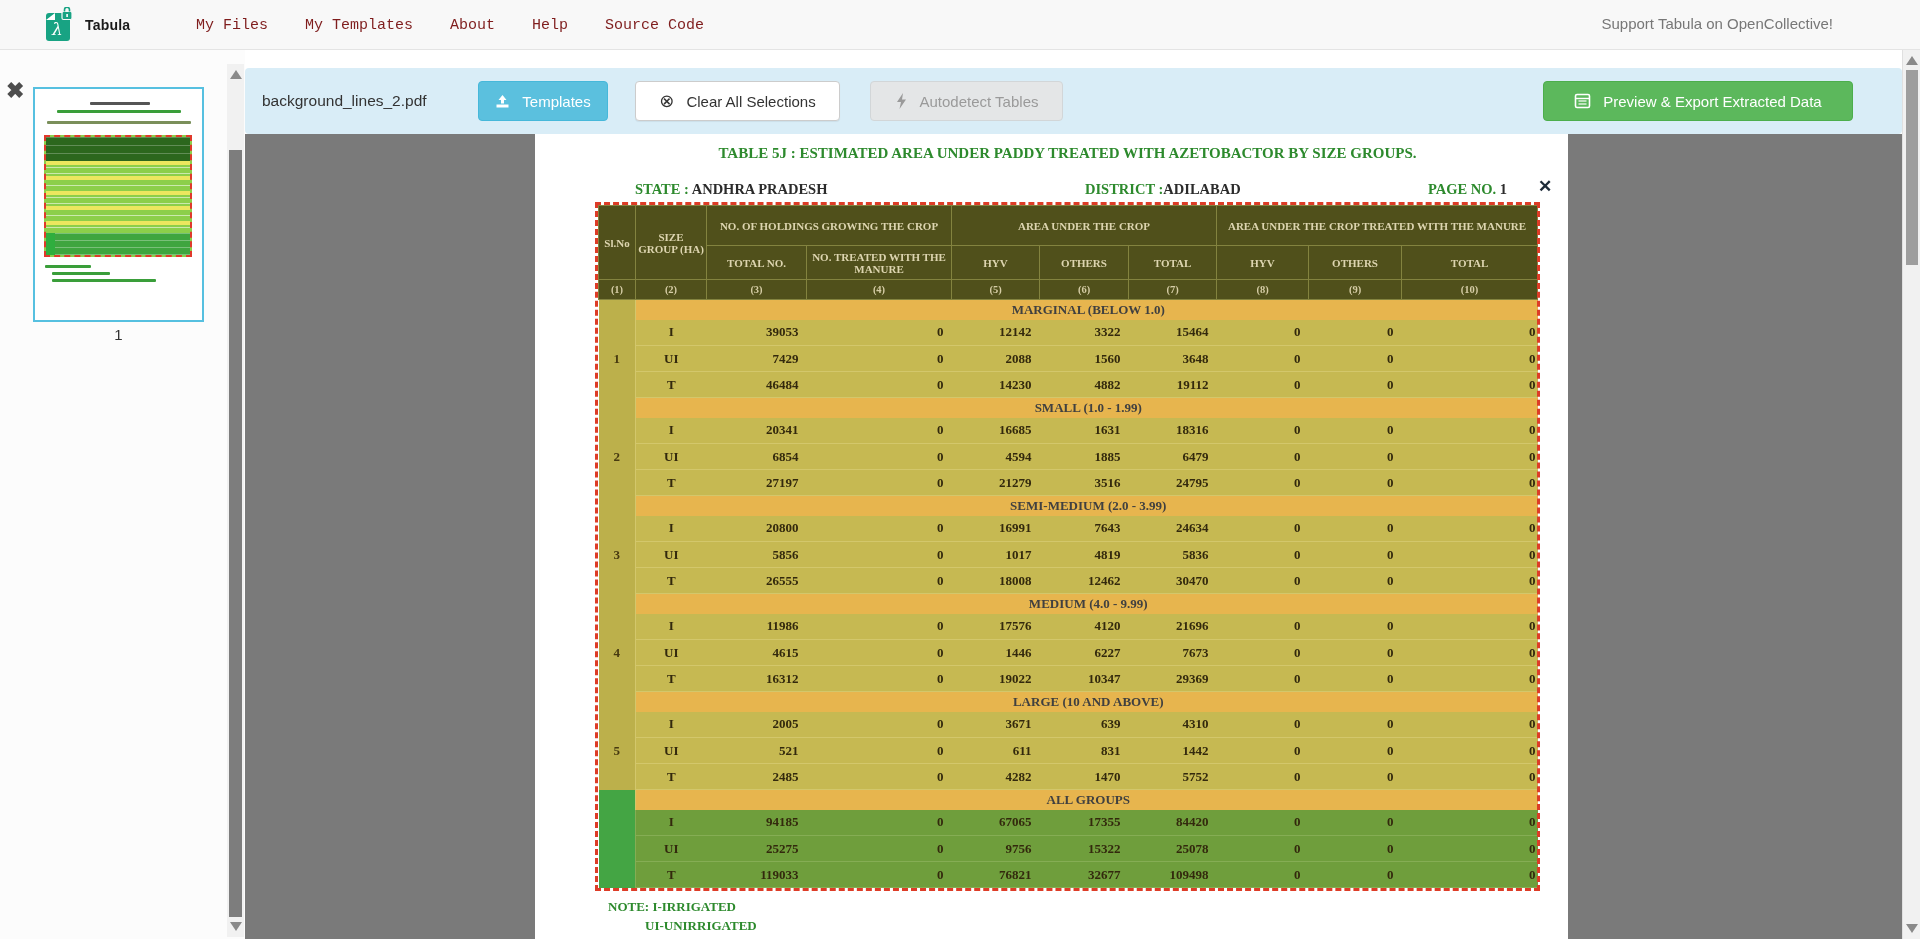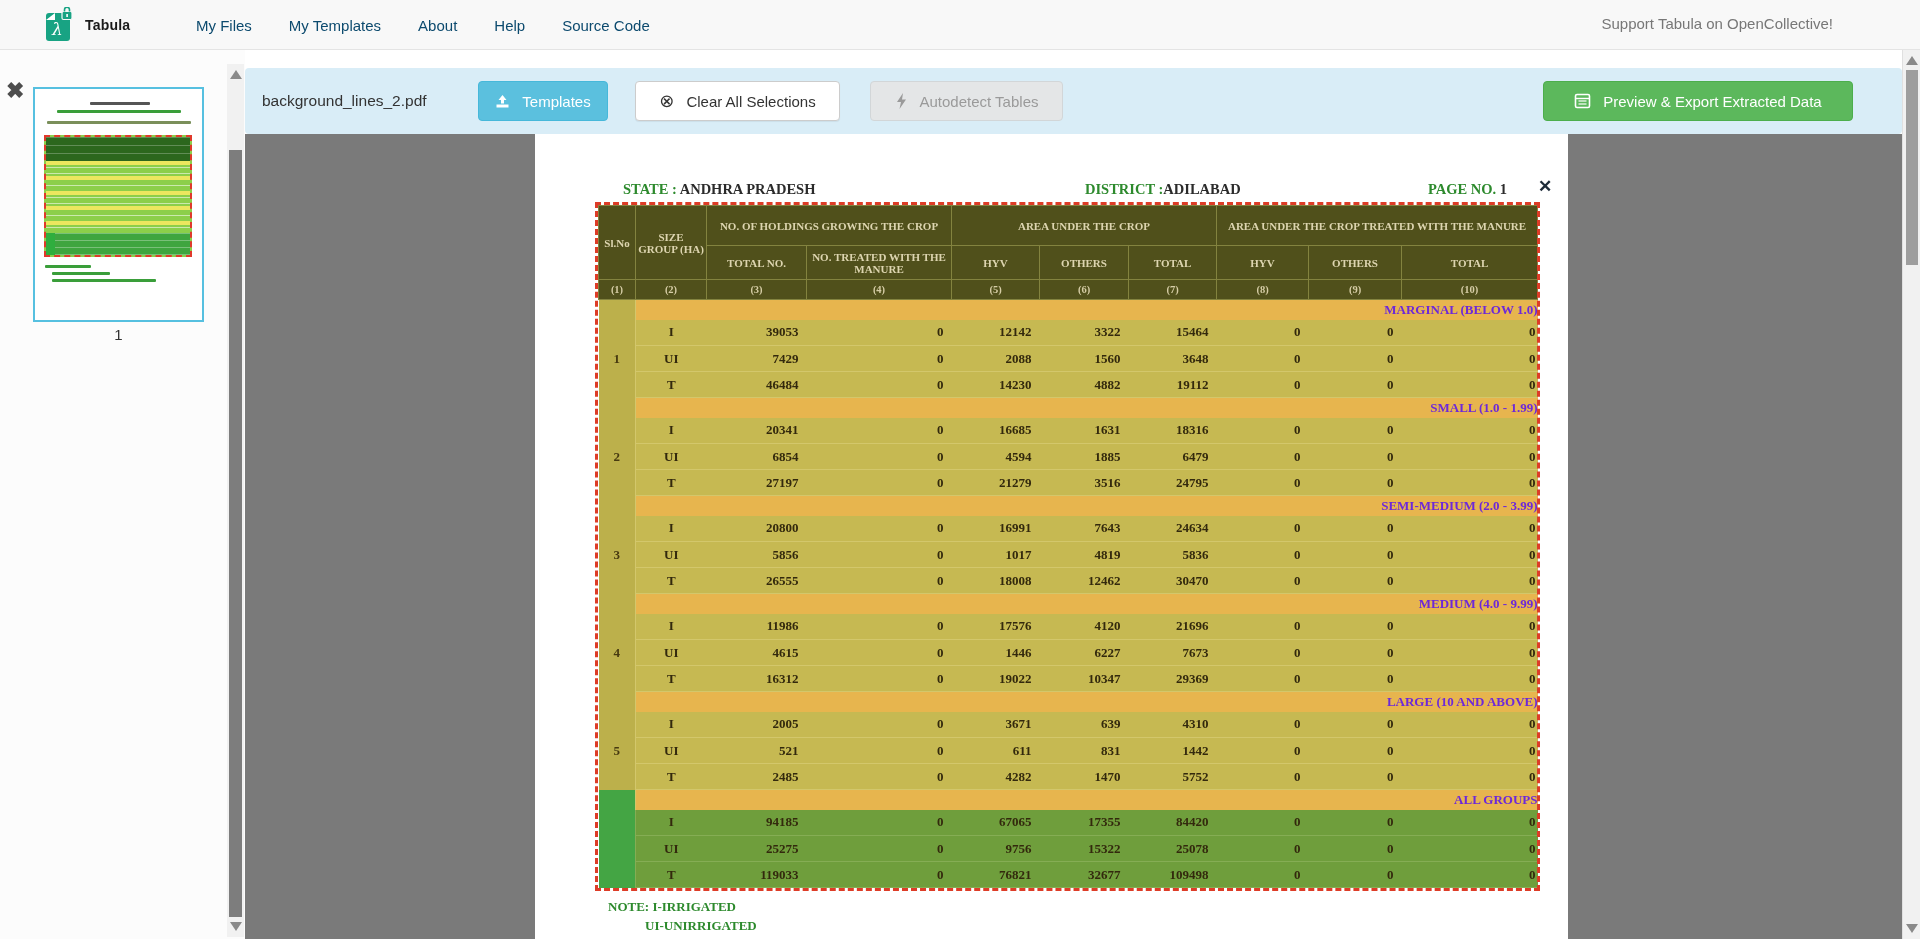--- a/index.html
+++ b/index.html
@@ -4,21 +4,21 @@
 <style>
   * { margin:0; padding:0; box-sizing:border-box; }
   body { font-family:"Liberation Sans", sans-serif; background:#fff; }
   #stage { position:relative; width:1920px; height:939px; overflow:hidden; background:#fff; }
 
   
   .navbar { position:absolute; left:0; top:0; width:1920px; height:50px; background:#f8f8f8; border-bottom:1px solid #e4e4e4; }
   .brand-wrap { position:absolute; left:44px; top:0; height:50px; display:flex; align-items:center; gap:10px; cursor:pointer; }
   .brand { font-size:14px; font-weight:bold; color:#1a1a1a; letter-spacing:.2px; }
   .nav-items { position:absolute; left:196px; top:0; height:50px; display:flex; align-items:center; gap:37px; list-style:none; }
-  .nav-items li { color:#0c4a6e; font-size:15px; cursor:pointer; white-space:nowrap; }
+  .nav-items li { color:#7f1d1d; font-size:15px; cursor:pointer; white-space:nowrap;font-family:Liberation Mono, monospace; }
   .support-link { position:absolute; right:87px; top:0; height:46px; display:flex; align-items:center; color:#777; font-size:15px; cursor:pointer; }
 
   
   .sidebar { position:absolute; left:0; top:50px; width:245px; height:889px; background:#fcfcfc; }
   .page-close { position:absolute; left:6px; top:30px; font-size:22px; font-weight:bold; color:#4d4d4d; cursor:pointer; line-height:1; }
   .thumb { position:absolute; left:33px; top:37px; width:171px; height:235px; background:#fff; border:2px solid #56c0e0; cursor:pointer; }
   .thumb .t-line { position:absolute; height:3px; border-radius:1px; }
   .thumb-table { position:absolute; left:9px; top:46px; width:148px; height:122px; border:2px dashed #e0392b; background:#8ccf4a; }
   .tt-head { position:absolute; left:0; top:0; width:100%; height:24px; background:#2c671d;
              background-image:linear-gradient(rgba(255,255,255,.25) 1px, transparent 1px); background-size:100% 8px; }
@@ -52,37 +52,37 @@
   .btn-export { left:1298px; width:310px; background:#5cb85c; border-color:#4cae4c; color:#fff; }
   .icon-otimes { font-size:18px; line-height:1; }
 
   
   .pdf-area { position:absolute; left:0; top:84px; width:1657px; height:805px; background:#7a7a7a; overflow:hidden; }
   .pdf-page { position:absolute; left:290px; top:0; width:1033px; height:805px; background:#fff; font-family:"Liberation Serif", serif; }
 
   .pdf-title { position:absolute; left:63px; top:11px; width:939px; text-align:center; font-size:15px; font-weight:bold; color:#2d8a2d; }
   .line2 { position:absolute; top:47px; font-size:14.5px; font-weight:bold; color:#2b2b2b; white-space:nowrap; }
   .green { color:#2d8a2d; }
-  .pos-state { left:88px; } .pos-district { left:550px; } .pos-pageno { left:893px; }
+  .pos-state { left:100px; } .pos-district { left:550px; } .pos-pageno { left:893px; }
 
   .sel-close { position:absolute; left:1003px; top:42px; font-size:17px; font-weight:bold; color:#1c2a38; cursor:pointer; }
 
   
   .selection { position:absolute; left:60px; top:68px; width:945px; height:689px; border:3px dashed #dd3c27; pointer-events:auto; cursor:move; }
 
   
   table.pdf-table { position:absolute; left:63px; top:71px; width:939px; border-collapse:collapse; table-layout:fixed;
                     font-family:"Liberation Serif", serif; }
   .pdf-table thead th { background:#50501b; color:#ddd5b0; border:1px solid #83833f; font-size:11px; font-weight:bold; padding:1px 2px; text-align:center; }
   .pdf-table tr.h1 th { height:40px; }
   .pdf-table tr.h2 th { height:34px; }
   .pdf-table tr.h3 th { height:20px; font-size:10.5px; color:#d6cda6; }
   .pdf-table td { font-size:13px; font-weight:bold; color:#33290d; height:26px; padding:0 8px 0 0; text-align:right; background:#c6b952; border-bottom:1px solid #d3c76b; overflow:hidden; }
   .pdf-table td.sl { background:#bcb04b; text-align:center; padding:0; border-right:1px solid #d3c76b; border-bottom:none; color:#473a10; }
-  .pdf-table td.band { background:#e7b54e; color:#6d28d9; text-align:right; padding:0 0 0 3px; font-size:13px; height:20px; border-bottom:none; }
+  .pdf-table td.band { background:#e7b54e; color:#404040; text-align:center; padding:0 0 0 3px; font-size:13px; height:20px; border-bottom:none; }
   .pdf-table td.band-sl { background:#bcb04b; border-bottom:none; border-right:1px solid #d3c76b; height:20px; padding:0; }
   .pdf-table td.ltr { text-align:center; padding:0; }
   .pdf-table td.last { padding-right:2px; }
   .pdf-table tr.grp-all td { background:#6f9e3c; border-bottom-color:#85ad54; }
   .pdf-table tr.grp-all td.sl, td.all-sl { background:#44a544 !important; border-right:1px solid #85ad54; }
   .pdf-table td.band-sl.all-sl { background:#44a544 !important; }
 
   .pdf-note { position:absolute; font-size:13px; font-weight:bold; color:#2d8a2d; white-space:nowrap; }
   .note1 { left:73px; top:765px; } .note2 { left:110px; top:784px; }
 
@@ -188,20 +188,21 @@
             <line x1="4.5" y1="11" x2="12.5" y2="11" stroke="#fff" stroke-width="1.2"></line>
           </svg>
         </span>
         <span>Preview &amp; Export Extracted Data</span>
       </div>
     </div>
 
     <div class="pdf-area">
       <div class="pdf-page">
 
+        <div class="pdf-title">TABLE 5J : ESTIMATED AREA UNDER PADDY  TREATED WITH AZETOBACTOR BY SIZE GROUPS.</div>
 
         <div class="line2 pos-state">
           <span class="green">STATE :</span>
           <span>ANDHRA PRADESH</span>
         </div>
         <div class="line2 pos-district">
           <span class="green">DISTRICT :</span><span>ADILABAD</span>
         </div>
         <div class="line2 pos-pageno">
           <span class="green">PAGE NO.</span>

